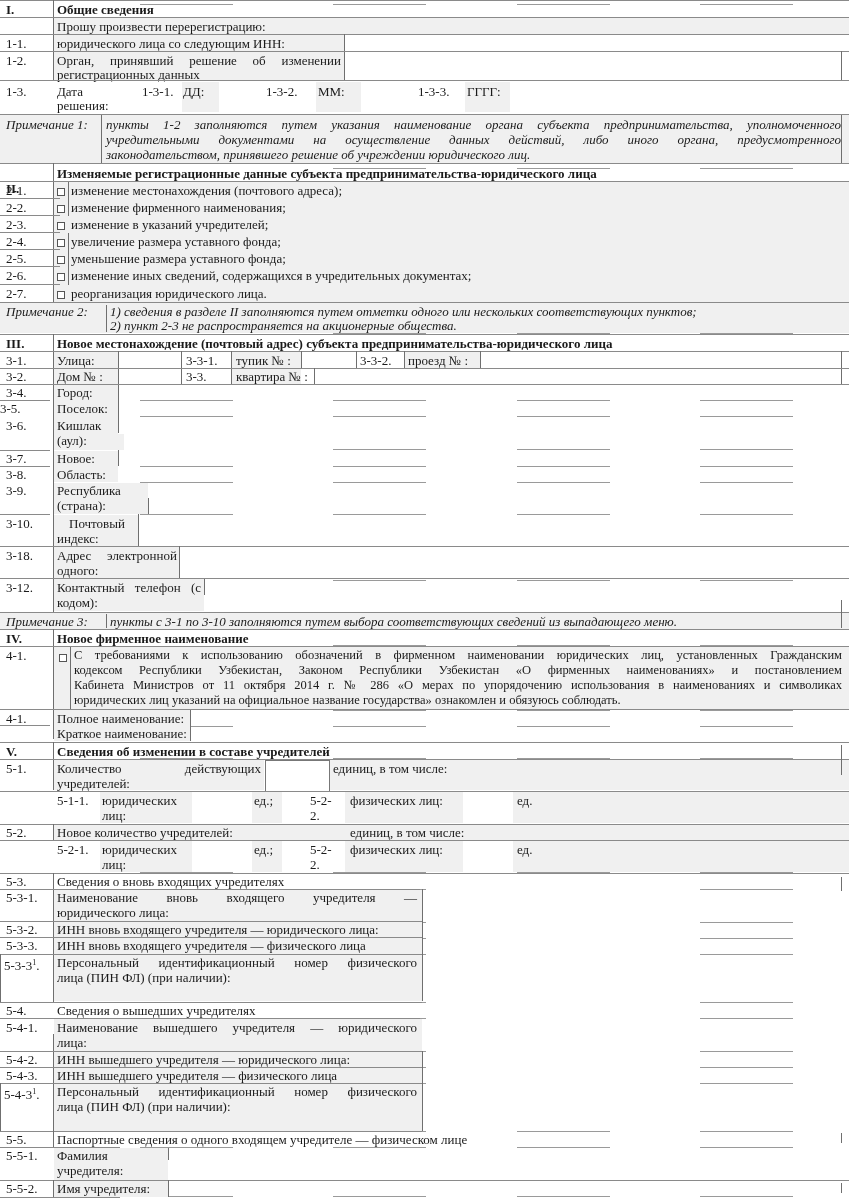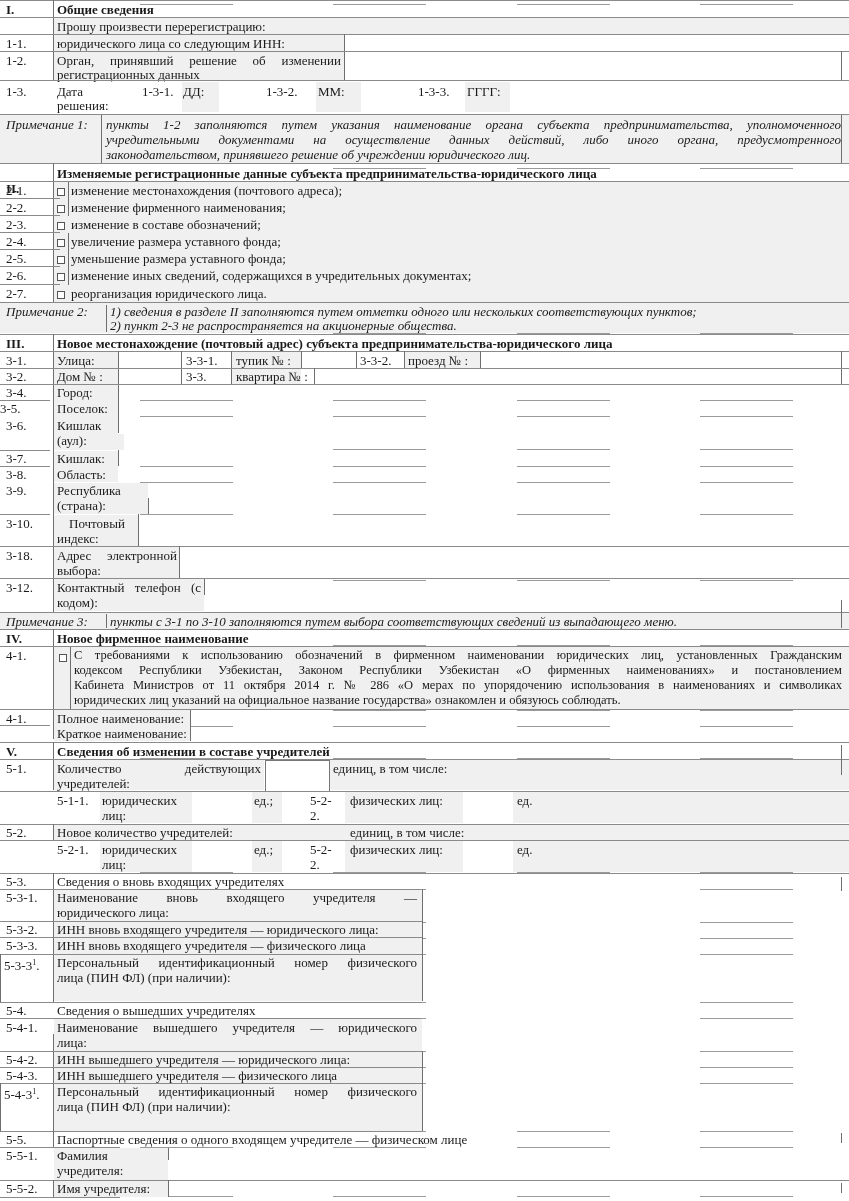--- a/index.html
+++ b/index.html
@@ -240,21 +240,21 @@
   <div class="hl" style="left:0;top:198px;width:60px"></div>
   <div>
     <div class="t" style="left:6px;top:200px">2-2.</div>
     <div class="cb" style="left:57px;top:205px"></div>
     <div class="t" style="left:71px;top:200px">изменение фирменного наименования;</div>
   </div>
   <div class="hl" style="left:0;top:215px;width:60px"></div>
   <div>
     <div class="t" style="left:6px;top:217px">2-3.</div>
     <div class="cb" style="left:57px;top:222px"></div>
-    <div class="t" style="left:71px;top:217px">изменение в составе обозначений;</div>
+    <div class="t" style="left:71px;top:217px">изменение в указаний учредителей;</div>
   </div>
   <div class="hl" style="left:0;top:232px;width:60px"></div>
   <div>
     <div class="t" style="left:6px;top:234px">2-4.</div>
     <div class="cb" style="left:57px;top:239px"></div>
     <div class="vl" style="left:68px;top:233px;height:52px"></div>
     <div class="t" style="left:71px;top:234px">увеличение размера уставного фонда;</div>
   </div>
   <div class="hl" style="left:0;top:249px;width:60px"></div>
   <div>
@@ -337,21 +337,21 @@
     <div class="t" style="left:57px;top:418px">Кишлак</div>
     <div class="t" style="left:57px;top:433px">(аул):</div>
     <div class="abs gray" style="left:54px;top:434px;width:70px;height:16px"></div>
     <div class="t" style="left:57px;top:433px">(аул):</div>
     <div class="abs" style="left:125px;top:418px;width:700px;height:30px"></div>
   </div>
   <div class="hl" style="left:0;top:450px;width:50px"></div>
   <div>
     <div class="t" style="left:6px;top:451px">3-7.</div>
     <div class="abs gray" style="left:54px;top:451px;width:64px;height:31px"></div>
-    <div class="t" style="left:57px;top:451px">Кишлак:</div>
+    <div class="t" style="left:57px;top:451px">Новое:</div>
     <div class="vl" style="left:118px;top:450px;height:16px"></div>
     <div class="abs" style="left:119px;top:451px;width:700px;height:15px"></div>
   </div>
   <div class="hl" style="left:0;top:466px;width:50px"></div>
   <div>
     <div class="t" style="left:6px;top:467px">3-8.</div>
     <div class="t" style="left:57px;top:467px">Область:</div>
     <div class="abs" style="left:119px;top:467px;width:700px;height:15px"></div>
   </div>
 
@@ -374,21 +374,21 @@
     <div class="abs" style="left:140px;top:515px;width:700px;height:31px"></div>
   </div>
   <div class="hl" style="left:0;top:546px;width:849px"></div>
 
   <div>
     <div class="abs gray" style="left:54px;top:547px;width:125px;height:31px"></div>
     <div class="t" style="left:6px;top:548px">3-18.</div>
     <div class="t" style="left:57px;top:548px">
         <span class="abs just" style="left:0;width:120px">Адрес электронной</span>
       </div>
-    <div class="t" style="left:57px;top:563px">выбора:</div>
+    <div class="t" style="left:57px;top:563px">одного:</div>
     <div class="vl" style="left:179px;top:546px;height:32px"></div>
     <div class="abs" style="left:181px;top:547px;width:660px;height:31px"></div>
   </div>
   <div class="hl" style="left:0;top:578px;width:849px"></div>
 
   <div>
     <div class="abs gray" style="left:54px;top:579px;width:150px;height:32px"></div>
     <div class="t" style="left:6px;top:580px">3-12.</div>
     <div class="t" style="left:57px;top:580px">
         <span class="abs just" style="left:0;width:144px">Контактный телефон (с</span>

